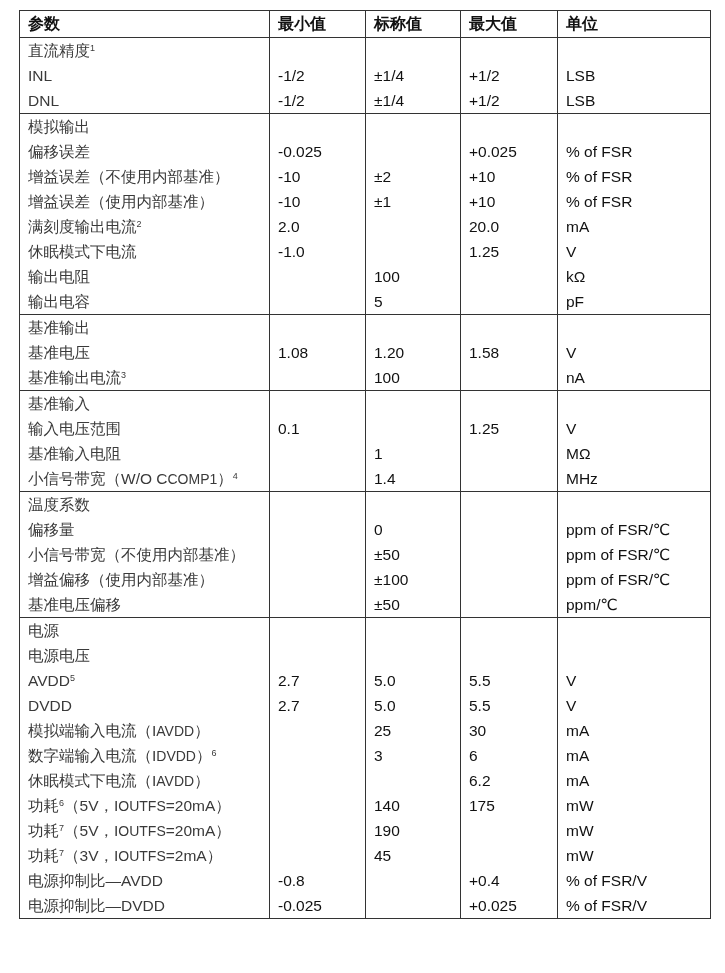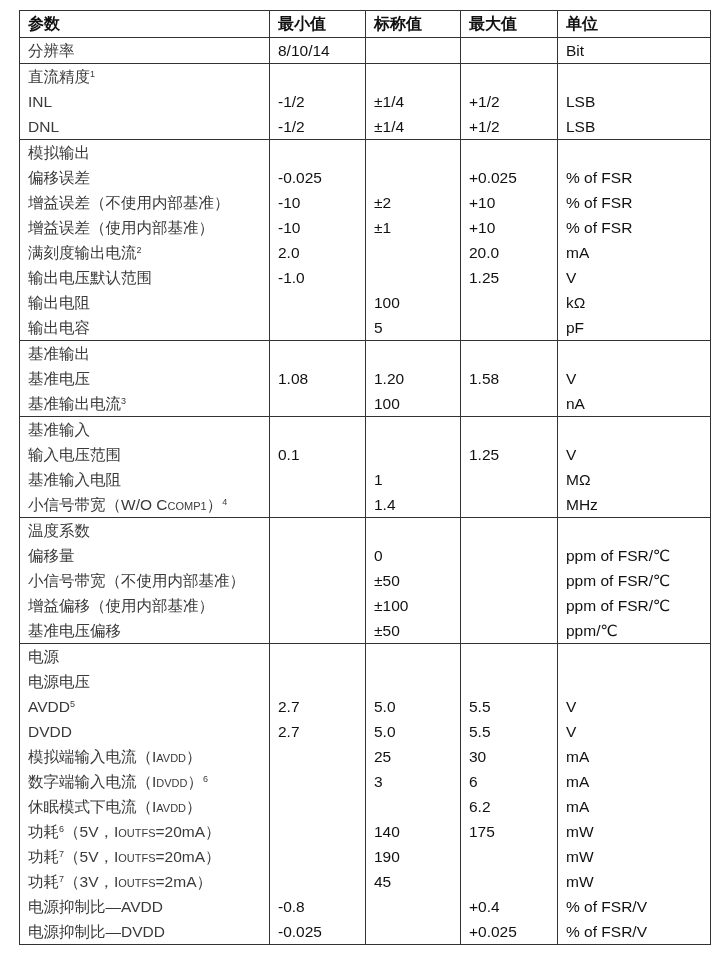--- a/index.html
+++ b/index.html
@@ -12,21 +12,21 @@
   table.spec col.c2 { width: 95px; }
   table.spec col.c3 { width: 97px; }
   table.spec col.c4 { width: 153px; }
   table.spec th, table.spec td { border: 1.3px solid #333; padding: 0 0 0 8px;
                vertical-align: top; font-size: 15.5px; margin-top: 20px; }
   table.spec th { height: 26px; font-weight: bold; text-align: left; line-height: 26px;
                font-size: 16px; }
   .line { height: 25px; line-height: 25px; white-space: nowrap; }
   .cjk { color: #3a3a3a; }
   sup { font-size: 9px; vertical-align: 5px; line-height: 0; }
-  sub.s { font-size: 11px; vertical-align: 0; }
+  sub.s { font-size: 14px; vertical-align: 0; }
 </style>
 </head>
 <body>
 
 <table class="spec">
   <colgroup>
       <col class="c0">
       <col class="c1">
       <col class="c2">
       <col class="c3">
@@ -37,37 +37,20 @@
       <th>参数</th>
       <th>最小值</th>
       <th>标称值</th>
       <th>最大值</th>
       <th>单位</th>
     </tr>
   </thead>
   <tbody id="tbody">
       <tr>
         <td>
-          <div class="line cjk"><span>分辨率</span></div>
-        </td>
-        <td>
-          <div class="line">8/10/14</div>
-        </td>
-        <td>
-          <div class="line"></div>
-        </td>
-        <td>
-          <div class="line"></div>
-        </td>
-        <td>
-          <div class="line">Bit</div>
-        </td>
-      </tr>
-      <tr>
-        <td>
           <div class="line cjk"><span>直流精度</span><sup>1</sup></div>
           <div class="line cjk"><span>INL</span></div>
           <div class="line cjk"><span>DNL</span></div>
         </td>
         <td>
           <div class="line"></div>
           <div class="line">-1/2</div>
           <div class="line">-1/2</div>
         </td>
         <td>
@@ -86,21 +69,21 @@
           <div class="line">LSB</div>
         </td>
       </tr>
       <tr>
         <td>
           <div class="line cjk"><span>模拟输出</span></div>
           <div class="line cjk"><span>偏移误差</span></div>
           <div class="line cjk"><span>增益误差（不使用内部基准）</span></div>
           <div class="line cjk"><span>增益误差（使用内部基准）</span></div>
           <div class="line cjk"><span>满刻度输出电流</span><sup>2</sup></div>
-          <div class="line cjk"><span>输出电压默认范围</span></div>
+          <div class="line cjk"><span>休眠模式下电流</span></div>
           <div class="line cjk"><span>输出电阻</span></div>
           <div class="line cjk"><span>输出电容</span></div>
         </td>
         <td>
           <div class="line"></div>
           <div class="line">-0.025</div>
           <div class="line">-10</div>
           <div class="line">-10</div>
           <div class="line">2.0</div>
           <div class="line">-1.0</div>

